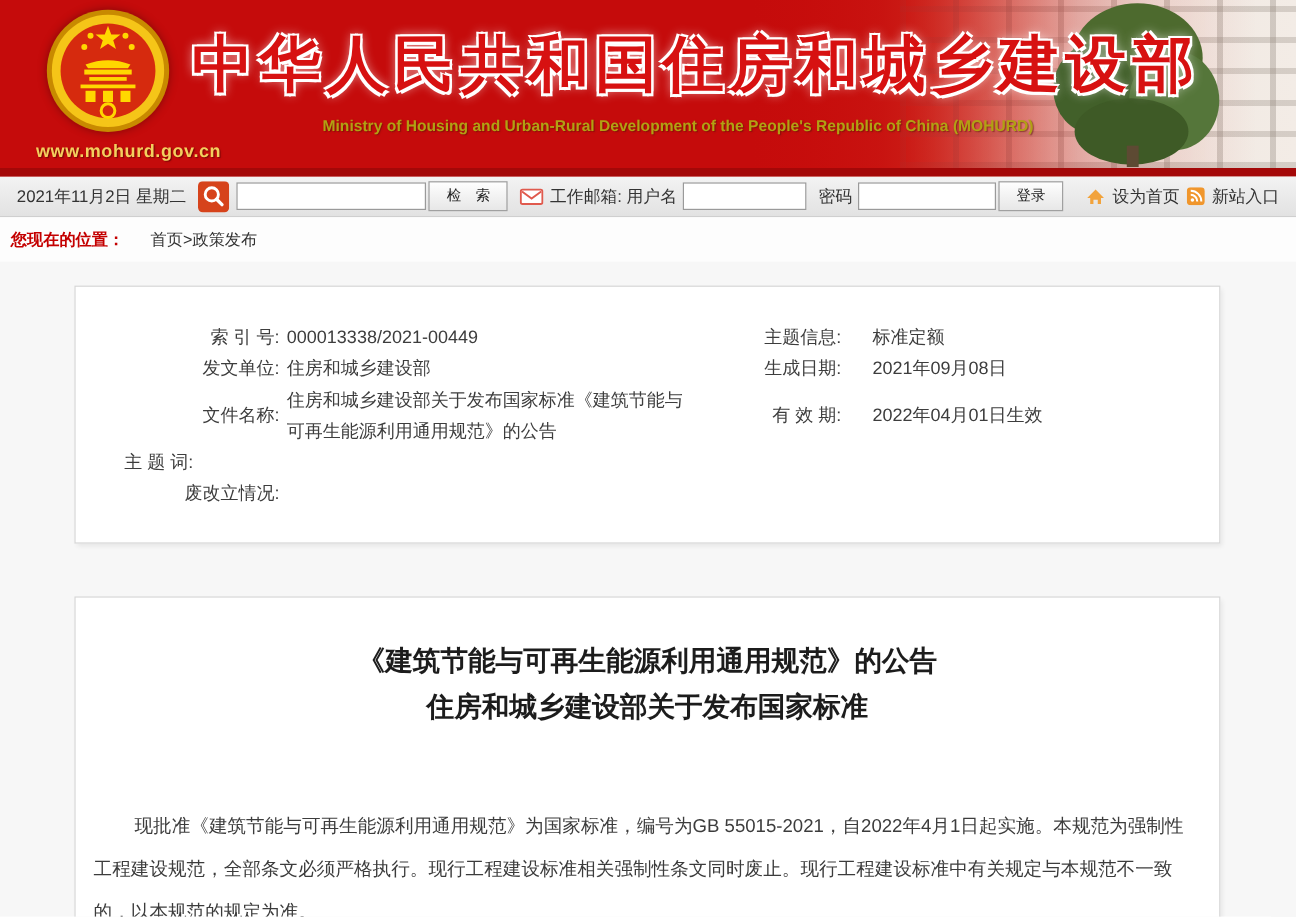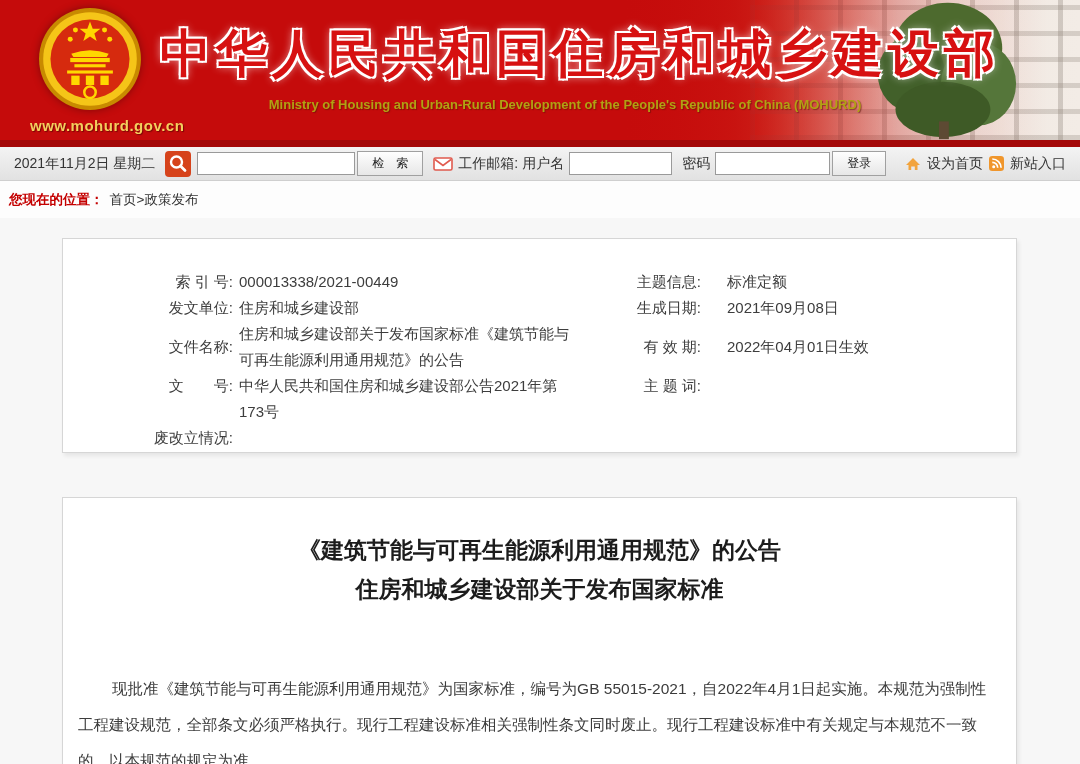--- a/index.html
+++ b/index.html
@@ -42,21 +42,21 @@
   .tb-user-input { width:103px; }
   .tb-pwd-label { margin:0 5px 0 10px;text-align:center; }
   .tb-pwd-input { width:115px; }
   .tb-links { margin-left:auto; display:flex; align-items:center; gap:6px; white-space:nowrap; }
   .tb-link { color:#333; cursor:pointer; }
   .tb-home-icon { width:16px; height:14px; }
   .tb-rss-icon { width:15px; height:15px; }
 
   
   .breadcrumb { display:flex; align-items:center; height:37px; padding:0 9px; background:#fdfdfd; font-size:13.5px; }
-  .bc-label { color:#c40000; font-weight:bold; margin-right:6px; }
+  .bc-label { color:#c40000; font-weight:bold; margin-right:22px; }
   .bc-path { color:#333; cursor:pointer; }
 
   
   .content { padding-top:20px; }
   .panel { width:955px; margin-left:62px; background:#fff; border:1px solid #d6d6d6;
     box-shadow:2px 3px 4px rgba(0,0,0,.07); }
   .info-panel { height:215px; padding:30px 16px 0 20px; font-size:15px; color:#3d3d3d; }
   .info-row { display:flex; align-items:flex-start; line-height:26px; }
   .cell-l { display:flex; width:540px; flex:none; }
   .l-label { width:150px; flex:none; text-align:right; }
@@ -181,24 +181,20 @@
           <div class="l-label" style="align-self:center;">文件名称:</div>
           <div class="l-value">住房和城乡建设部关于发布国家标准《建筑节能与可再生能源利用通用规范》的公告</div>
         </div>
         <div class="cell-r">
           <div class="r-label">有 效 期:</div>
           <div class="r-value">2022年04月01日生效</div>
         </div>
       </div>
 
       <div class="info-row">
-        <div class="cell-l">
-          <div class="l-label">文　　号:</div>
-          <div class="l-value">中华人民共和国住房和城乡建设部公告2021年第173号</div>
-        </div>
         <div class="cell-r">
           <div class="r-label">主 题 词:</div>
           <div class="r-value"></div>
         </div>
       </div>
 
       <div class="info-row">
         <div class="cell-l">
           <div class="l-label">废改立情况:</div>
           <div class="l-value"></div>

